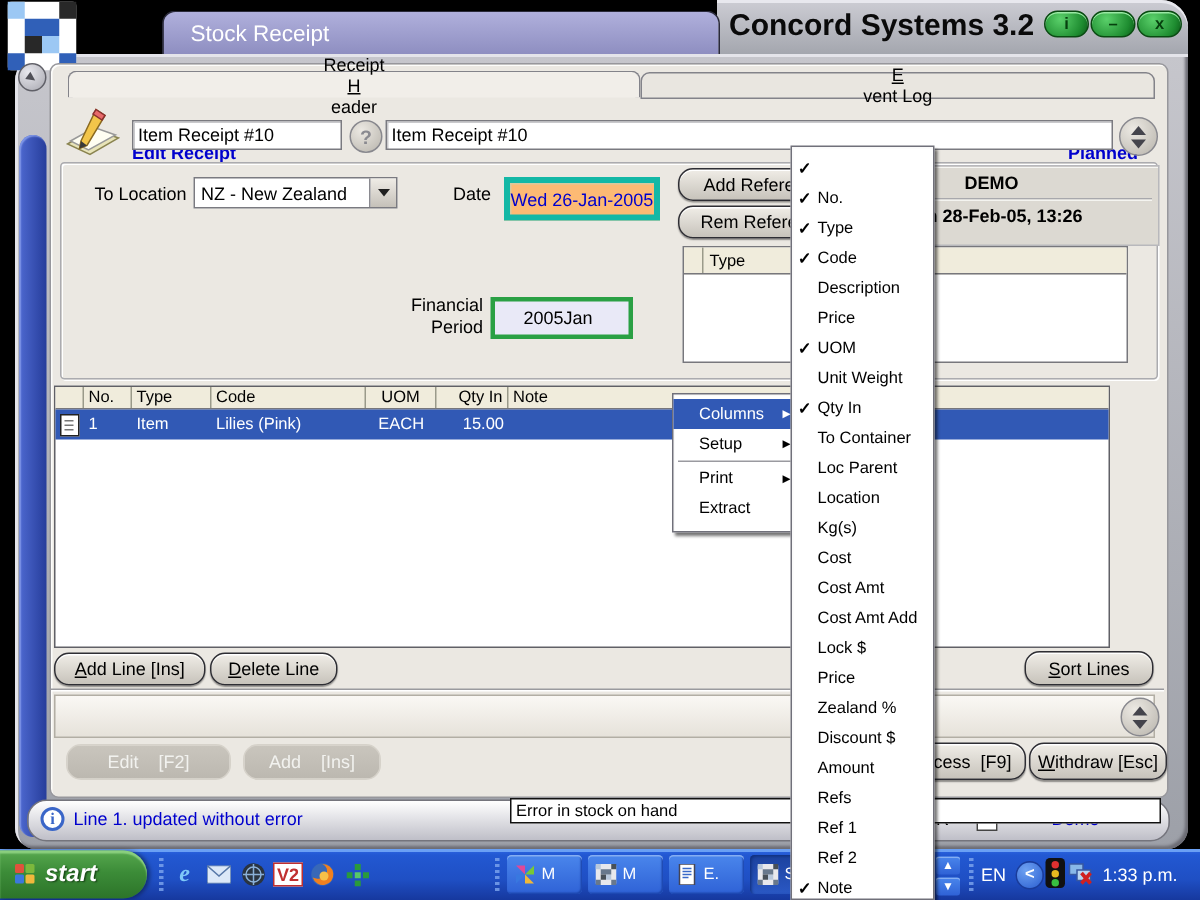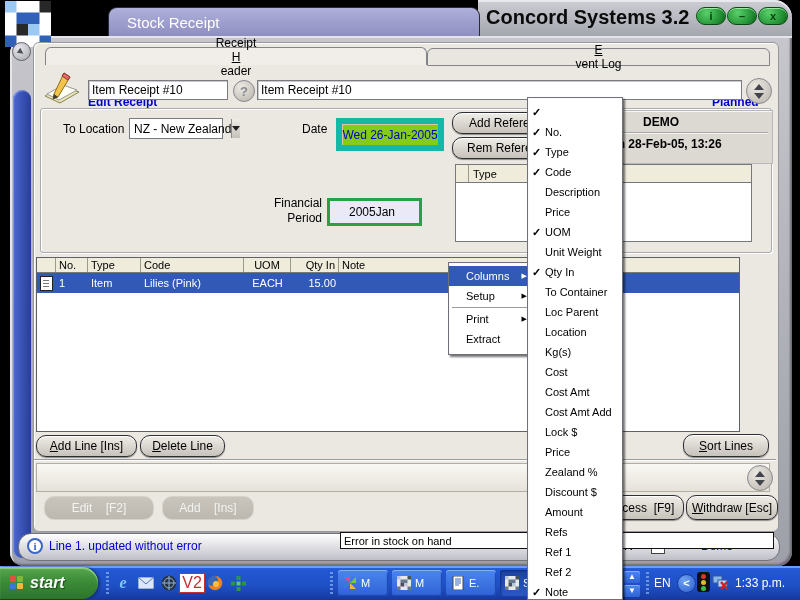--- a/index.html
+++ b/index.html
@@ -54,21 +54,21 @@
   .spin b.dn{border-top:6px solid #44444c;}
   .groupbox{position:absolute;left:40px;top:108px;width:730px;height:143px;border:1px solid #ababaf;
        border-radius:3px;box-shadow:inset 1px 1px 0 #fff,1px 1px 0 #fff;}
   .combo{position:absolute;background:#fff;border:1px solid #7a7a80;display:flex;align-items:center;
        font-size:12px;box-sizing:border-box;}
   .combo .val{flex:1;padding-left:4px;white-space:nowrap;}
   .combo .drop{width:17px;align-self:stretch;background:linear-gradient(#efece6,#c5c1b9);
        border-left:1px solid #8a8a90;display:flex;align-items:center;justify-content:center;}
   .combo .drop:after{content:"";border-top:5px solid #202020;border-left:4px solid transparent;
        border-right:4px solid transparent;}
-  .datebox{position:absolute;background:#84cc16;border:6px solid #14b8a6;box-shadow:inset 1px 1px 0 #d9c99f;
+  .datebox{position:absolute;background:#fdba74;border:4px solid #14b8a6;box-shadow:inset 1px 1px 0 #d9c99f;
        color:#0000cd;font-size:12px;display:flex;align-items:center;justify-content:center;}
   .finbox{position:absolute;border:3px solid #2aa044;background:#e9e9f7;font-size:12px;
        display:flex;align-items:center;padding-left:5px;box-sizing:border-box;}
 
   
   .pill{position:absolute;border:1px solid #2e2e34;border-radius:10px;
         background:linear-gradient(#f0ede7,#c7c3bb);font-size:12px;color:#000;
         display:flex;align-items:center;justify-content:center;
         box-shadow:inset 0 1px 0 #fff,0 1px 1px rgba(0,0,0,.4);}
   .pill.dis{border-color:#d6d2ca;background:linear-gradient(#c9c5bd,#bcb8b0);color:#f2f2ef;box-shadow:none;}
@@ -211,21 +211,21 @@
   <input class="fld" style="left: 88px; top: 80px; width: 140px; height: 20px;" readonly="" value="Item Receipt #10">
   <div class="circle-btn" style="left:233px;top:80px;width:20px;height:20px;font-weight:bold;color:#8a8a90;font-size:13px;">?</div>
   <input class="fld" style="left: 257px; top: 80px; width: 485px; height: 20px;" readonly="" value="Item Receipt #10">
   <div class="circle-btn spin" style="left:746px;top:78px;">
       <b class="up"></b>
       <b class="dn"></b>
     </div>
 
   <div class="groupbox"></div>
   <div class="lbl" style="left:63px;top:122px;">To Location</div>
-  <div class="combo" style="left:129px;top:118px;width:94px;height:21px;">
+  <div class="combo" style="left:129px;top:118px;width:136px;height:21px;">
     <span class="val">NZ - New Zealand</span>
     <span class="drop"></span>
   </div>
   <div class="lbl" style="left:302px;top:122px;">Date</div>
   <div class="datebox" style="left:336px;top:118px;width:96px;height:21px;">Wed 26-Jan-2005</div>
 
   <div class="pill" style="left:452px;top:112px;width:112px;height:20px;">Add Reference</div>
   <div class="pill" style="left:452px;top:137px;width:112px;height:20px;">Rem Reference</div>
 
   <div class="demo-panel">
@@ -330,21 +330,21 @@
       </svg>
   </div>
   <div class="ql" style="left:160px;">
     <svg width="16" height="16" viewBox="0 0 16 16">
         <circle cx="8" cy="8" r="7.5" fill="#2a3440"></circle>
         <circle cx="8" cy="8" r="5" fill="none" stroke="#8ab0d8"></circle>
         <path d="M1 8 H15 M8 1 V15" stroke="#8ab0d8" fill="none"></path>
       </svg>
   </div>
   <div class="ql" style="left:183px;">
-    <span style="background:#fff;border:1px solid #c03030;color:#c03030;font-size:16px;font-weight:normal;padding:0 2px;">V2</span>
+    <span style="background:#fff;border:1px solid #c03030;color:#c03030;font-size:12px;font-weight:bold;padding:0 2px;">V2</span>
   </div>
   <div class="ql" style="left:206px;">
     <svg width="16" height="16" viewBox="0 0 16 16">
         <circle cx="8" cy="8" r="7.5" fill="#3868b8"></circle>
         <path d="M8 1 A7 7 0 1 1 1.5 10 A6 5 0 0 0 8 1" fill="#f08020"></path>
         <circle cx="9" cy="9" r="3" fill="#f8c048"></circle>
       </svg>
   </div>
   <div class="ql" style="left:229px;">
     <svg width="15" height="15" viewBox="0 0 15 15">

